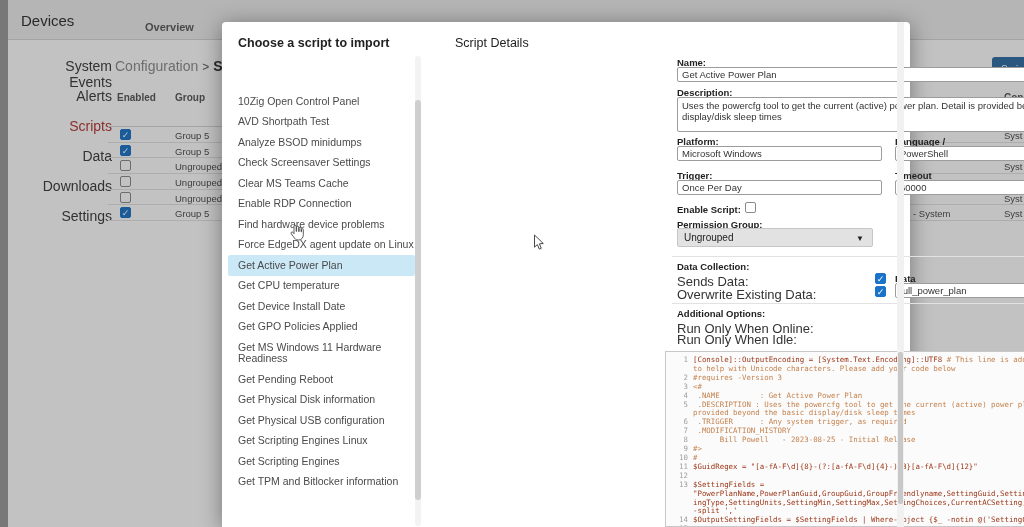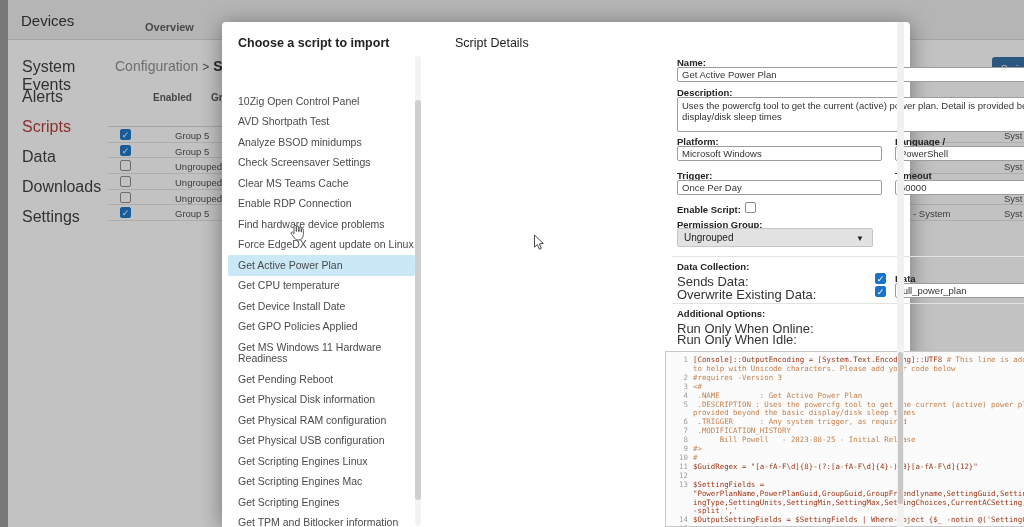--- a/index.html
+++ b/index.html
@@ -8,28 +8,28 @@
   .stage { position:relative; width:1024px; height:527px; background:#fff; overflow:hidden; margin:0 auto; }
 
   
   .leftstrip { position:absolute; left:0; top:0; width:8px; height:527px; background:#9a9a9a; }
   .navbar { position:absolute; left:8px; top:0; width:1016px; height:40px; background:#ededed; border-bottom:1px solid #d5d5d5; }
   .brand { position:absolute; left:13px; top:12px; font-size:15px; font-weight:normal; color:#2f2f2f; }
   .navitem { position:absolute; top:21px; font-size:11px; font-weight:bold; color:#5a5a5a;margin-left:47px; }
   .nav-0 { left:90px; } .nav-1 { left:187px; } .nav-2 { left:282px; }
 
   .sidebar { position:absolute; left:22px; top:58px; width:90px; }
-  .sb-item { font-size:16px; color:#3a3a3a; margin-bottom:18px; height:12px; cursor:pointer; }
+  .sb-item { font-size:14px; color:#3a3a3a; margin-bottom:18px; height:12px; cursor:pointer;text-align:right; }
   .sb-item.active { color:#b23934; }
 
   .breadcrumb { position:absolute; left:115px; top:58px; font-size:14px; color:#8b8b8b; }
   .breadcrumb b { color:#2d2d2d; }
   .bc-sep { margin:0 4px; color:#555; font-size:12px; }
 
-  .tbl-header { position:absolute; top:92px; font-size:10px; font-weight:bold; color:#555;margin-left:36px; }
+  .tbl-header { position:absolute; top:92px; font-size:10px; font-weight:bold; color:#555; }
   .th-enabled { left:117px; } .th-group { left:175px; } .th-config { left:1004px; }
   .tbl-sep { position:absolute; left:108px; top:126px; width:916px; height:1px; background:#d6d6d6; }
 
   .rows { position:absolute; left:108px; top:127px; width:916px; }
   .trow { position:relative; height:15.7px; border-bottom:1px solid #e3e3e3; }
   .trow .cb { position:absolute; left:12px; top:2px; }
   .trow .grp { position:absolute; left:67px; top:3px; font-size:9.5px; color:#4a4a4a; }
   .trow .det { position:absolute; left:805px; top:3px; font-size:9.5px; color:#4a4a4a;text-align:center; }
   .trow .cfg { position:absolute; left:896px; top:3px; font-size:9.5px; color:#4a4a4a; }
 
@@ -172,24 +172,22 @@
         <div class="sl-item">Enable RDP Connection</div>
         <div class="sl-item">Find hardware device problems</div>
         <div class="sl-item">Force EdgeDX agent update on Linux</div>
         <div class="sl-item sel">Get Active Power Plan</div>
         <div class="sl-item">Get CPU temperature</div>
         <div class="sl-item">Get Device Install Date</div>
         <div class="sl-item">Get GPO Policies Applied</div>
         <div class="sl-item">Get MS Windows 11 Hardware Readiness</div>
         <div class="sl-item">Get Pending Reboot</div>
         <div class="sl-item">Get Physical Disk information</div>
-        <div class="sl-item">Get Physical RAM configuration</div>
         <div class="sl-item">Get Physical USB configuration</div>
         <div class="sl-item">Get Scripting Engines Linux</div>
-        <div class="sl-item">Get Scripting Engines Mac</div>
         <div class="sl-item">Get Scripting Engines</div>
         <div class="sl-item">Get TPM and Bitlocker information</div>
       </div>
     <div class="list-scroll">
         <div class="thumb"></div>
       </div>
 
     <div class="details">
       <div class="d-title">Script Details</div>
 

